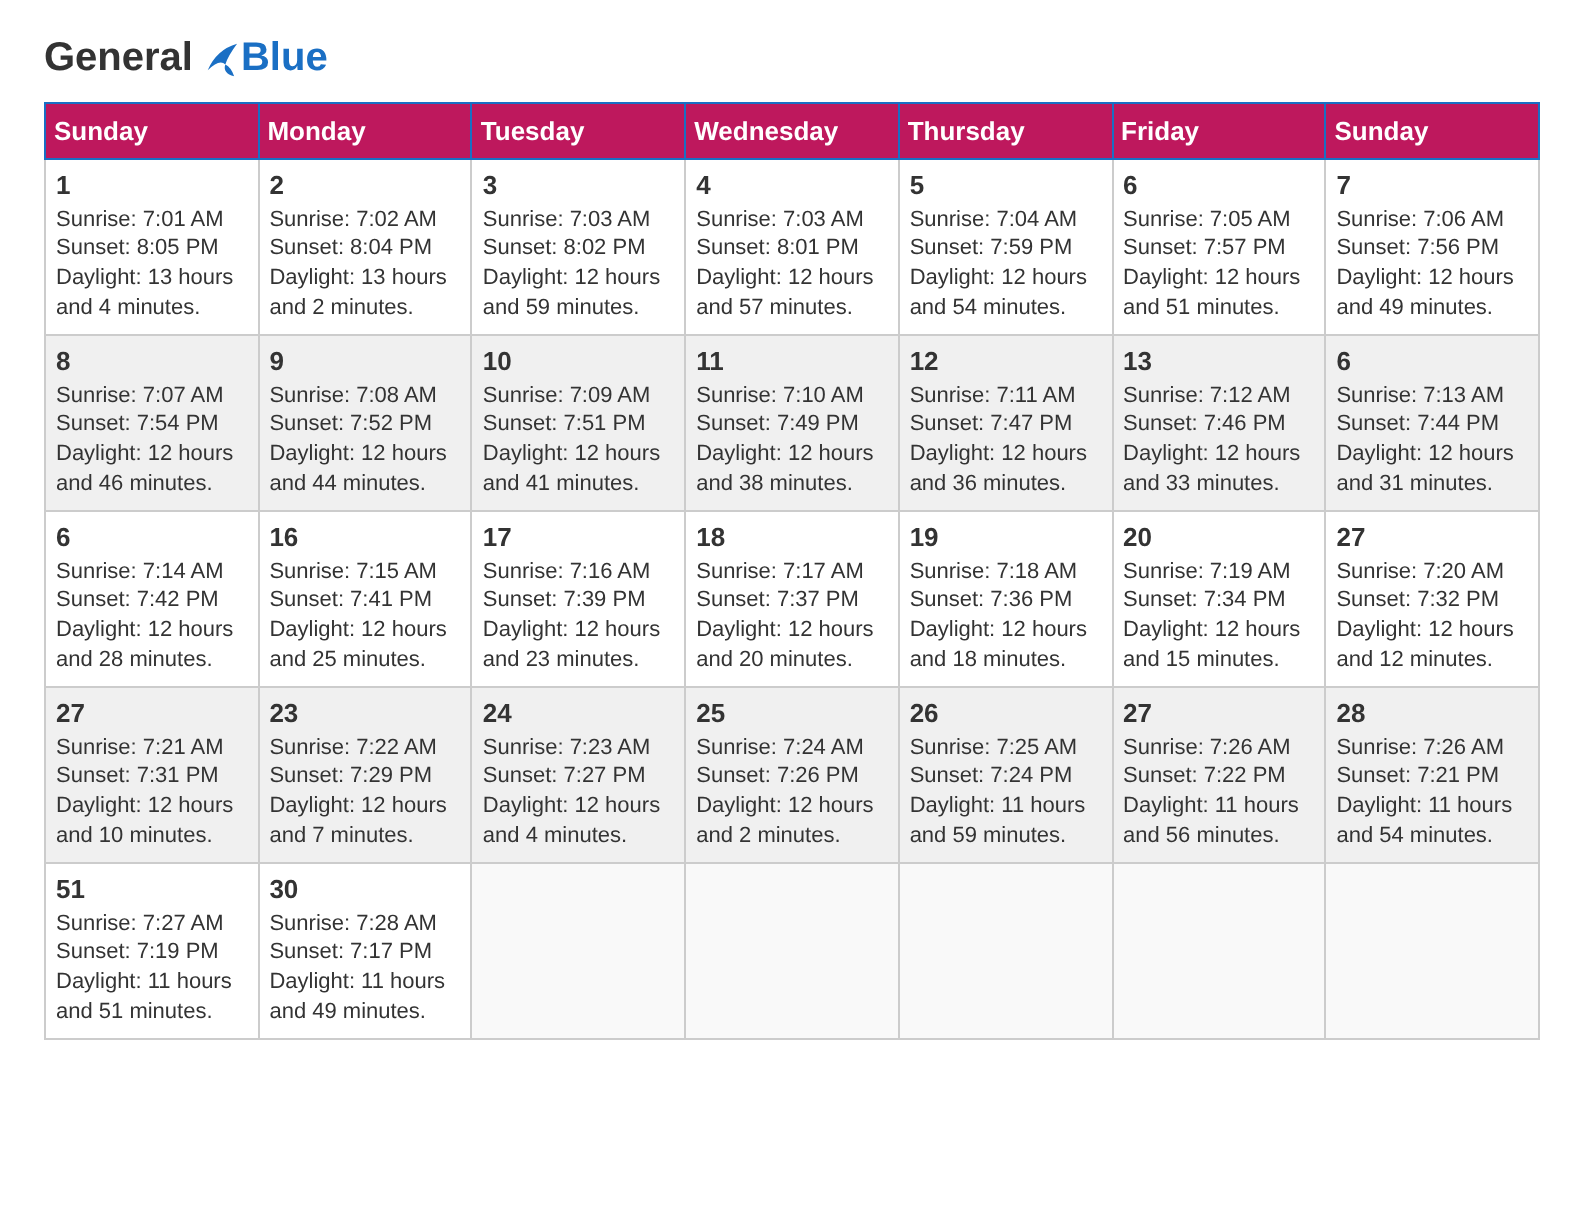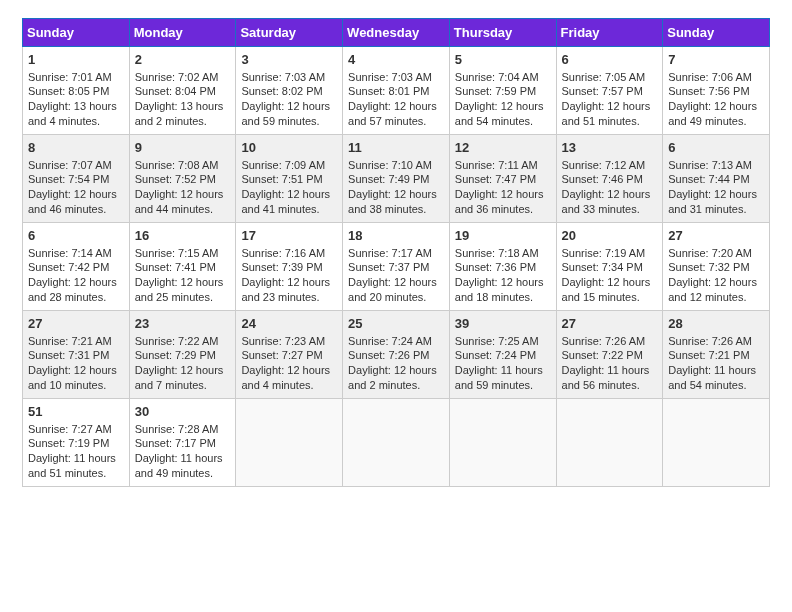--- a/index.html
+++ b/index.html
@@ -54,21 +54,21 @@
       font-size: 15px;
       color: #555;
       margin-top: 2px;
     }
     table {
       width: 100%;
       border-collapse: collapse;
       table-layout: fixed;
     }
     thead tr {
-      background-color: #6d28d9;
+      background-color: #be185d;
       color: #fff;
       border-radius: 12px;
     }
     thead th {
       padding: 6px 4px;
       font-size: 13px;
       font-weight: bold;
       text-align: left;
       border: 1px solid #1a6fc4;
     }
@@ -103,27 +103,43 @@
       color: #333;
     }
     .empty-cell {
       background: #f9f9f9;
     }
   </style>
 </head>
 <body>
 
 <div class="page">
+  <div class="header">
+    <div class="logo">
+      <div class="logo-text">
+        <span class="logo-general">General</span>
+        <svg class="logo-icon" viewBox="0 0 30 30" xmlns="http://www.w3.org/2000/svg">
+          <path d="M8 22 Q14 8 28 4 Q22 12 20 18 Q16 14 8 22Z" fill="#1a6fc4"></path>
+          <path d="M20 18 Q24 20 26 26 Q18 24 20 18Z" fill="#1a6fc4"></path>
+        </svg>
+        <span class="logo-blue">Blue</span>
+      </div>
+    </div>
+    <div class="title-block">
+      <div class="month-title"></div>
+      <div class="location-title"></div>
+    </div>
+  </div>
 
   <table>
     <thead>
       <tr>
       <th>Sunday</th>
           <th>Monday</th>
-          <th>Saturday</th>
+          <th>Tuesday</th>
           <th>Wednesday</th>
           <th>Thursday</th>
           <th>Friday</th>
           <th>Sunday</th>
         </tr>
     </thead>
     <tbody id="calendar-body">
     <tr>
           <td><span class="day-num">1</span><span class="day-info">Sunrise: 7:01 AM<br>Sunset: 8:05 PM<br>Daylight: 13 hours and 4 minutes.</span></td>
           <td><span class="day-num">2</span><span class="day-info">Sunrise: 7:02 AM<br>Sunset: 8:04 PM<br>Daylight: 13 hours and 2 minutes.</span></td>
@@ -149,21 +165,21 @@
           <td><span class="day-num">18</span><span class="day-info">Sunrise: 7:17 AM<br>Sunset: 7:37 PM<br>Daylight: 12 hours and 20 minutes.</span></td>
           <td><span class="day-num">19</span><span class="day-info">Sunrise: 7:18 AM<br>Sunset: 7:36 PM<br>Daylight: 12 hours and 18 minutes.</span></td>
           <td><span class="day-num">20</span><span class="day-info">Sunrise: 7:19 AM<br>Sunset: 7:34 PM<br>Daylight: 12 hours and 15 minutes.</span></td>
           <td><span class="day-num">27</span><span class="day-info">Sunrise: 7:20 AM<br>Sunset: 7:32 PM<br>Daylight: 12 hours and 12 minutes.</span></td>
         </tr>
         <tr>
           <td><span class="day-num">27</span><span class="day-info">Sunrise: 7:21 AM<br>Sunset: 7:31 PM<br>Daylight: 12 hours and 10 minutes.</span></td>
           <td><span class="day-num">23</span><span class="day-info">Sunrise: 7:22 AM<br>Sunset: 7:29 PM<br>Daylight: 12 hours and 7 minutes.</span></td>
           <td><span class="day-num">24</span><span class="day-info">Sunrise: 7:23 AM<br>Sunset: 7:27 PM<br>Daylight: 12 hours and 4 minutes.</span></td>
           <td><span class="day-num">25</span><span class="day-info">Sunrise: 7:24 AM<br>Sunset: 7:26 PM<br>Daylight: 12 hours and 2 minutes.</span></td>
-          <td><span class="day-num">39</span><span class="day-info">Sunrise: 7:25 AM<br>Sunset: 7:24 PM<br>Daylight: 11 hours and 59 minutes.</span></td>
+          <td><span class="day-num">26</span><span class="day-info">Sunrise: 7:25 AM<br>Sunset: 7:24 PM<br>Daylight: 11 hours and 59 minutes.</span></td>
           <td><span class="day-num">27</span><span class="day-info">Sunrise: 7:26 AM<br>Sunset: 7:22 PM<br>Daylight: 11 hours and 56 minutes.</span></td>
           <td><span class="day-num">28</span><span class="day-info">Sunrise: 7:26 AM<br>Sunset: 7:21 PM<br>Daylight: 11 hours and 54 minutes.</span></td>
         </tr>
         <tr>
           <td><span class="day-num">51</span><span class="day-info">Sunrise: 7:27 AM<br>Sunset: 7:19 PM<br>Daylight: 11 hours and 51 minutes.</span></td>
           <td><span class="day-num">30</span><span class="day-info">Sunrise: 7:28 AM<br>Sunset: 7:17 PM<br>Daylight: 11 hours and 49 minutes.</span></td>
           <td class="empty-cell"></td>
           <td class="empty-cell"></td>
           <td class="empty-cell"></td>
           <td class="empty-cell"></td>

